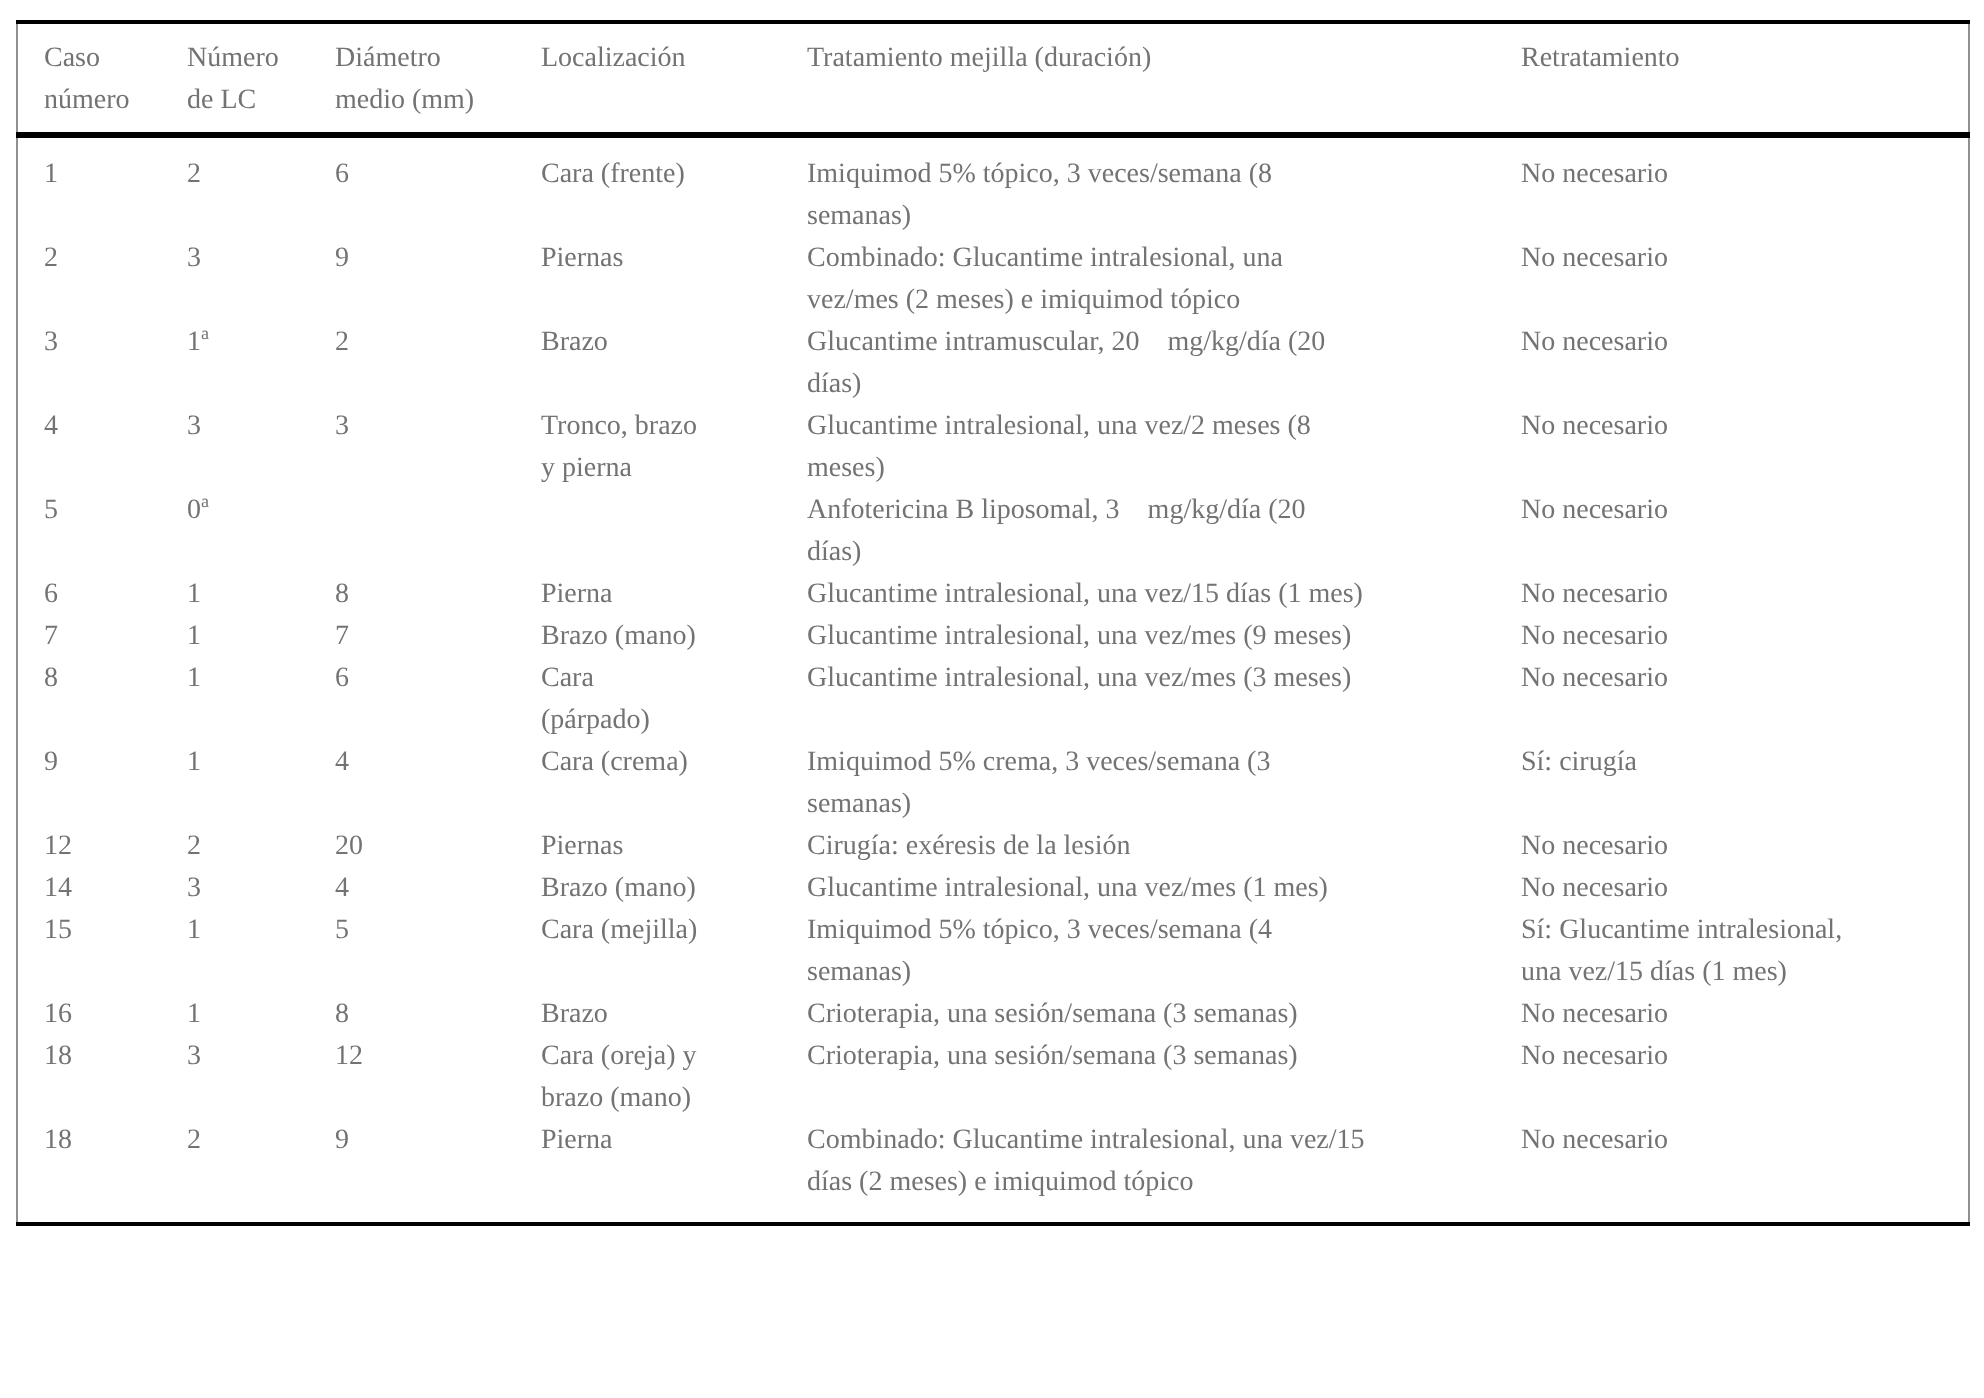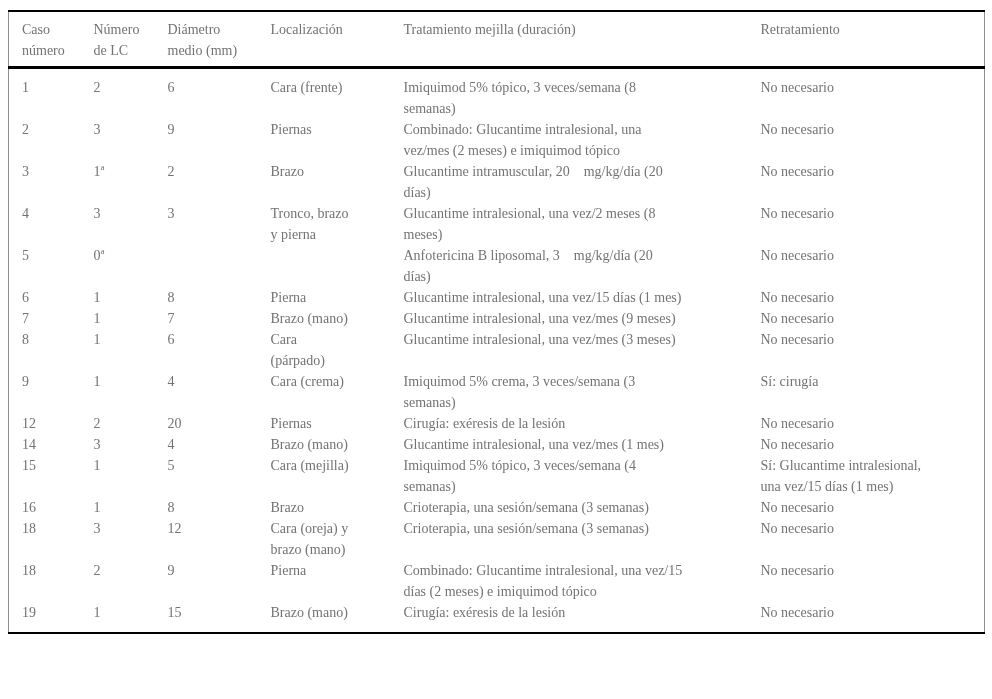--- a/index.html
+++ b/index.html
@@ -201,23 +201,15 @@
         </tr>
         <tr>
           <td>18</td>
           <td>2</td>
           <td>9</td>
           <td>Pierna</td>
           <td>Combinado: Glucantime intralesional, una vez/15
 días (2 meses) e imiquimod tópico</td>
           <td>No necesario</td>
         </tr>
-        <tr>
-          <td>19</td>
-          <td>1</td>
-          <td>15</td>
-          <td>Brazo (mano)</td>
-          <td>Cirugía: exéresis de la lesión</td>
-          <td>No necesario</td>
-        </tr>
       </tbody>
   </table>
 </div>
 
 </body></html>

